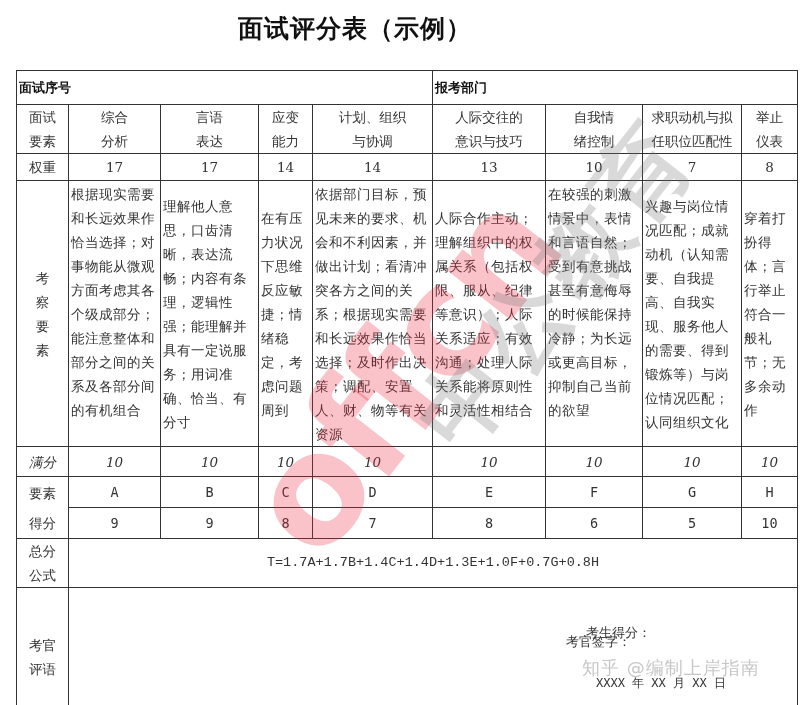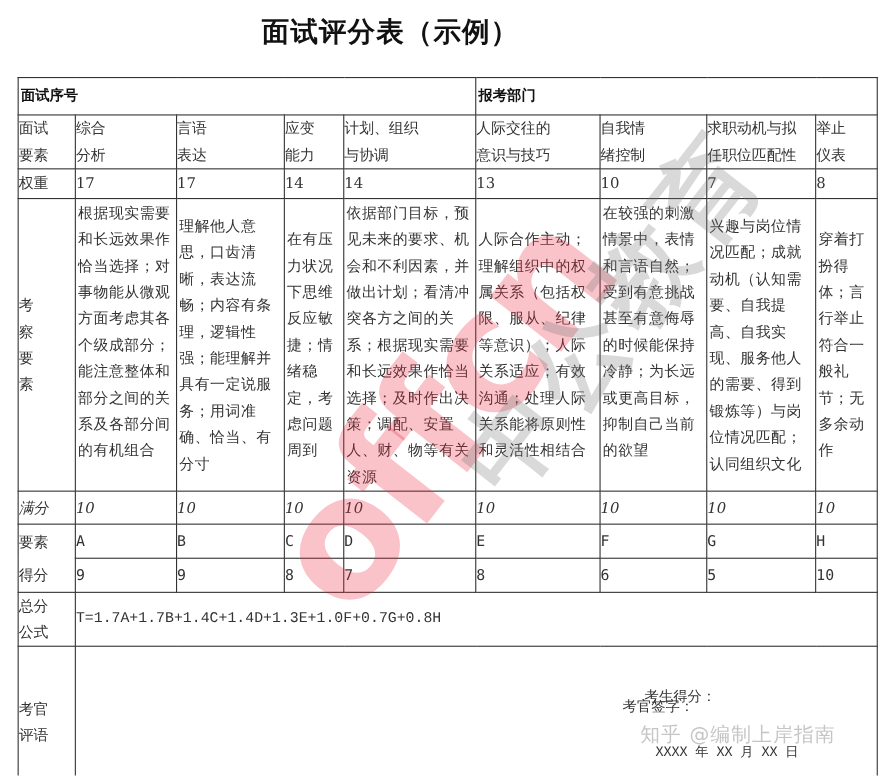--- a/index.html
+++ b/index.html
@@ -1,23 +1,23 @@
 <!DOCTYPE html>
 <html><head>
   <meta charset="utf-8">
   <style>
     html, body { margin: 0; padding: 0; background: #ffffff; }
     body { width: 811px; height: 705px; position: relative; overflow: hidden;
       font-family: "DejaVu Serif", "Liberation Serif", serif; color: #222; }
     .title { position: absolute; left: 0; top: 12px; width: 710px; text-align: center;
       font-family: "DejaVu Sans", "Liberation Sans", sans-serif; font-size: 25px; font-weight: bold; color: #111; letter-spacing: 1px; }
     table.sheet { position: absolute; left: 16px; top: 70px; width: 781px; border-collapse: collapse; table-layout: fixed; }
-    table.sheet td { border: 1.5px solid #333; padding: 0; font-size: 13.5px; line-height: 24px; color: #333; vertical-align: middle; text-align: left; }
+    table.sheet td { border: 1.5px solid #333; padding: 0; font-size: 13.5px; line-height: 24px; color: #333; vertical-align: middle; text-align: center; }
     .hdr td { height: 33px; }
-    .hdr .bold { font-family: Liberation Mono, monospace; font-weight: bold; text-align: left; padding-left: 2px; font-size: 13px; color: #111; }
+    .hdr .bold { font-family: Liberation Serif, serif; font-weight: bold; text-align: left; padding-left: 2px; font-size: 13px; color: #111; }
     .factor-row td { height: 46px; }
     .weight-row td { height: 26px; }
     .desc-row td { height: 230px; }
     .desc-row td.desc { text-align: left; vertical-align: top; padding: 1px 1px 0 2px; letter-spacing: 0.5px; }
     .desc-row td.desc.mid { vertical-align: middle; }
     .label-v { letter-spacing: 0; line-height: 32px; }
     .full-row td { height: 29px; font-style: italic; }
     .letter-row td, .score-row td { height: 30px; font-family: "DejaVu Sans Mono", "Liberation Mono", monospace; font-size: 13px; }
     .formula-row td { height: 46px; }
     .formula { font-family: Liberation Mono, monospace; font-size: 12.5px; letter-spacing: 0px; }

